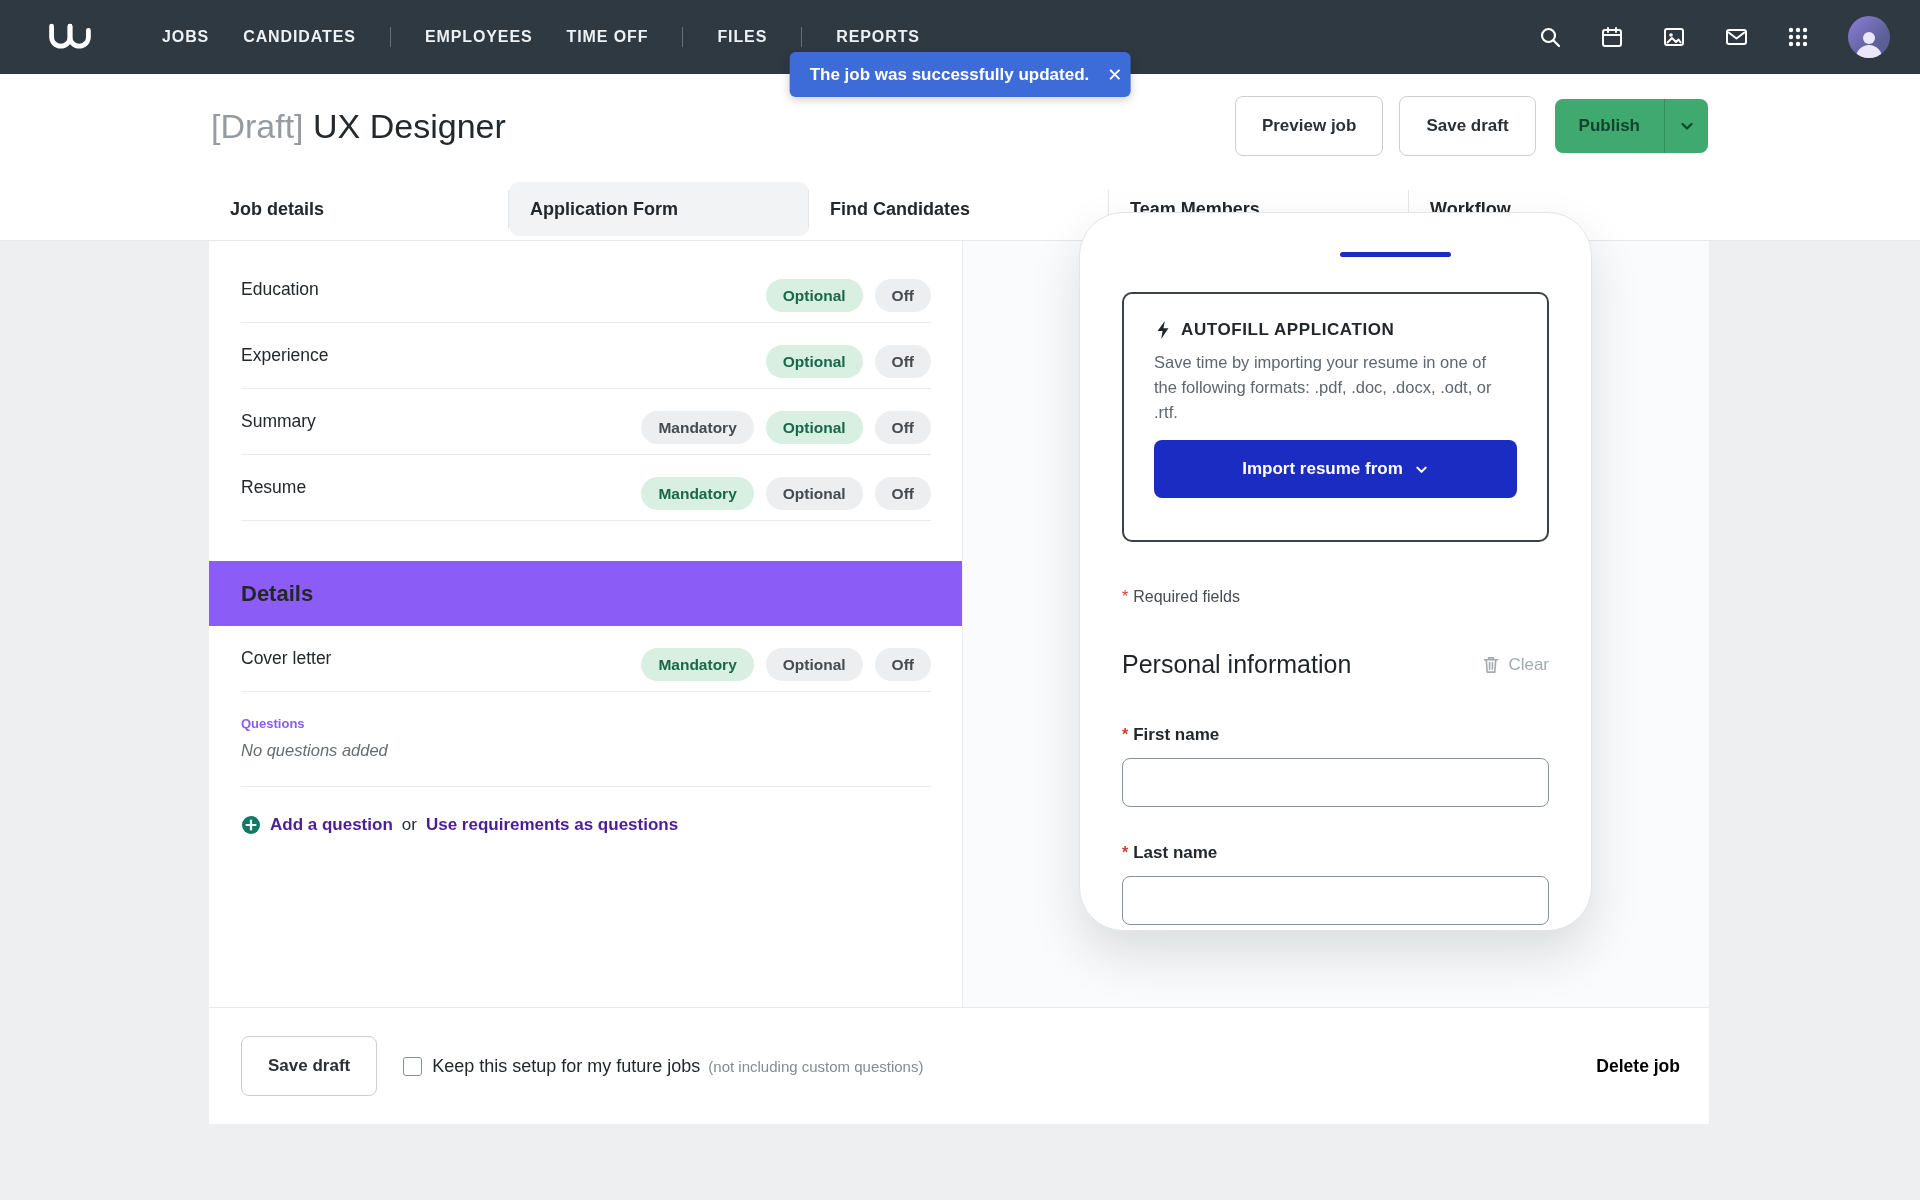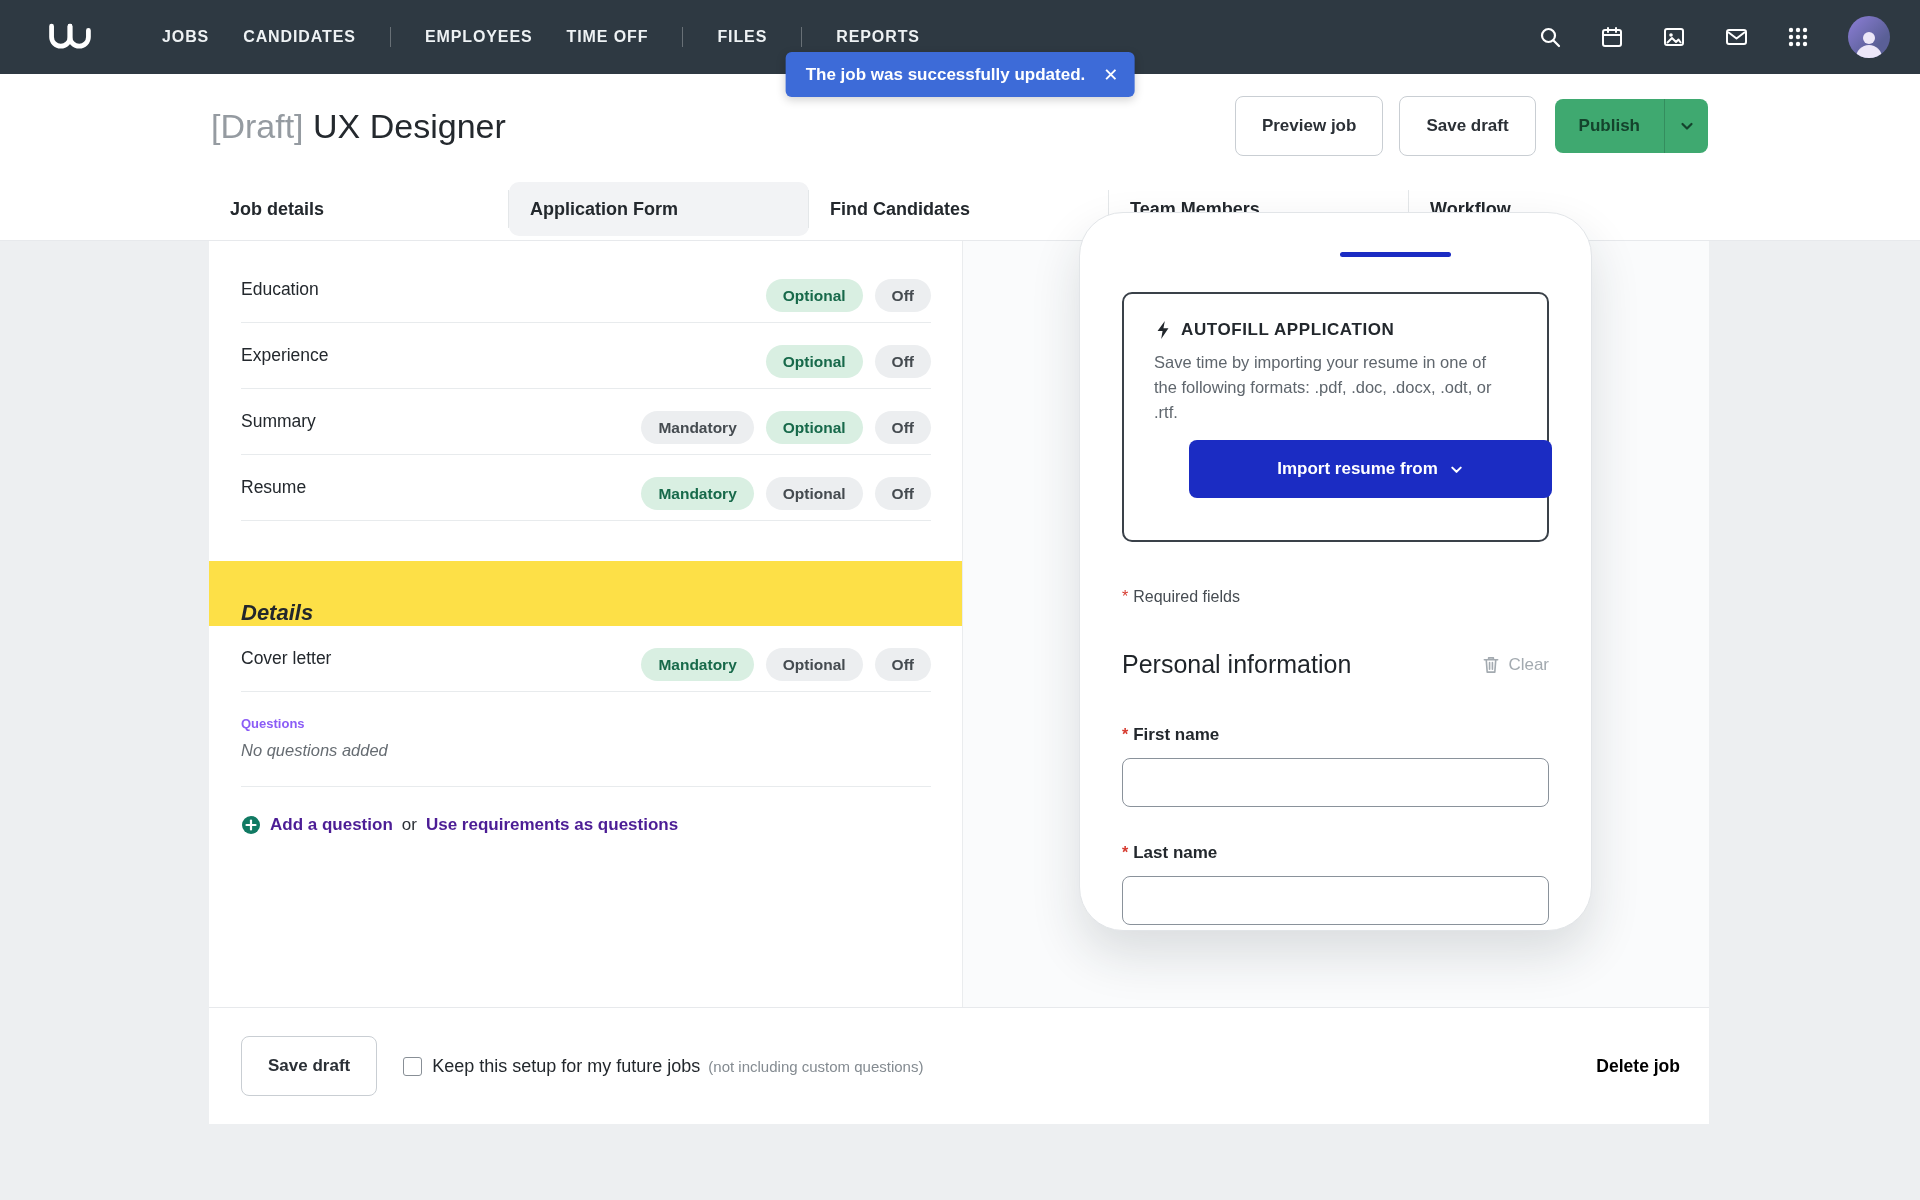--- a/index.html
+++ b/index.html
@@ -29,21 +29,21 @@
   .avatar {
     width:42px; height:42px; border-radius:50%; overflow:hidden; cursor:pointer;
     background:linear-gradient(135deg,#8d7fd8 0%,#5a5f96 70%);
     display:flex; align-items:flex-end; justify-content:center;
   }
 
   
   .toast {
     position:absolute; top:52px; left:50%; transform:translateX(-50%);
     height:45px; background:#3d6bd8; border-radius:6px; z-index:40;
-    display:flex; align-items:center; gap:18px; padding:0 16px 0 20px;
+    display:flex; align-items:center; gap:18px; padding:0 8px 0 20px;
     box-shadow:0 3px 10px rgba(0,0,0,0.18);
   }
   .toast-msg { color:#fff; font-size:17px; font-weight:700; white-space:nowrap; }
   .toast-close { color:#fff; font-size:18px; cursor:pointer; line-height:1; }
 
   
   .page-header {
     position:absolute; top:74px; left:0; right:0; height:104px; background:#fff;
     display:flex; align-items:center; padding:0 212px 0 211px;
   }
@@ -90,22 +90,22 @@
   }
   .opts { display:flex; gap:12px; align-items:flex-end;margin-top:12px; }
   .pill {
     padding:0 17px; height:33px; display:flex; align-items:center; border-radius:17px;
     font-size:15.5px; font-weight:600; background:#eceef0; color:#454b50; cursor:pointer;
     white-space:nowrap;
   }
   .pill.on { background:#d9efe2; color:#17694a; }
 
   .details-band {
-    margin:40px -31px 0 -32px; height:65px; background:#fde047;
-    display:flex; align-items:flex-end; padding-left:32px;font-style:italic;
+    margin:40px -31px 0 -32px; height:65px; background:#8b5cf6;
+    display:flex; align-items:center; padding-left:32px;
   }
   .details-heading { font-size:22px; font-weight:700; color:#22272c; }
 
   .questions-block { padding:24px 0 26px; border-bottom:1px solid #e8ebed; }
   .questions-label { font-size:13px; font-weight:700; color:#8b5cf6; }
   .questions-empty { margin-top:10px; font-style:italic; font-size:16.5px; color:#666c72; }
 
   .links-row { margin-top:28px; display:flex; align-items:center; gap:9px; font-size:17px; }
   .link-green { color:#4c1d95; font-weight:700; cursor:pointer; }
   .link-or { color:#2b3036; }
@@ -138,21 +138,21 @@
   .autofill-box {
     margin-top:79px; height:250px; border:2px solid #3a4149; border-radius:10px;
     padding:26px 30px;
   }
   .autofill-head { display:flex; align-items:center; gap:9px; }
   .autofill-title { font-size:17px; font-weight:700; letter-spacing:0.6px; color:#22272c; }
   .autofill-desc { margin-top:10px; font-size:16.5px; line-height:25px; color:#5f666d; max-width:345px; }
   .import-btn {
     margin-top:15px; width:100%; height:58px; background:#1b2cc3; border:none; border-radius:8px;
     color:#fff; font-size:17px; font-weight:700; cursor:pointer;
-    display:flex; align-items:center; justify-content:center; gap:11px;margin-left:35px;
+    display:flex; align-items:center; justify-content:center; gap:11px;
   }
   .required-note { margin-top:46px; font-size:16px; color:#464c52; }
   .req { color:#d63a2f; margin-right:5px; font-size:16px; }
   .personal-row { margin-top:44px; display:flex; justify-content:space-between; }
   .personal-title { font-size:25px; color:#1f2429; }
   .clear-wrap { display:flex; align-items:center; gap:8px; cursor:pointer; }
   .clear-label { font-size:17px; color:#a3aab0; }
   .field-label { margin-top:46px; font-size:17px; font-weight:700; color:#23282d; }
   .field-label.second { margin-top:36px; }
   .field-input {

